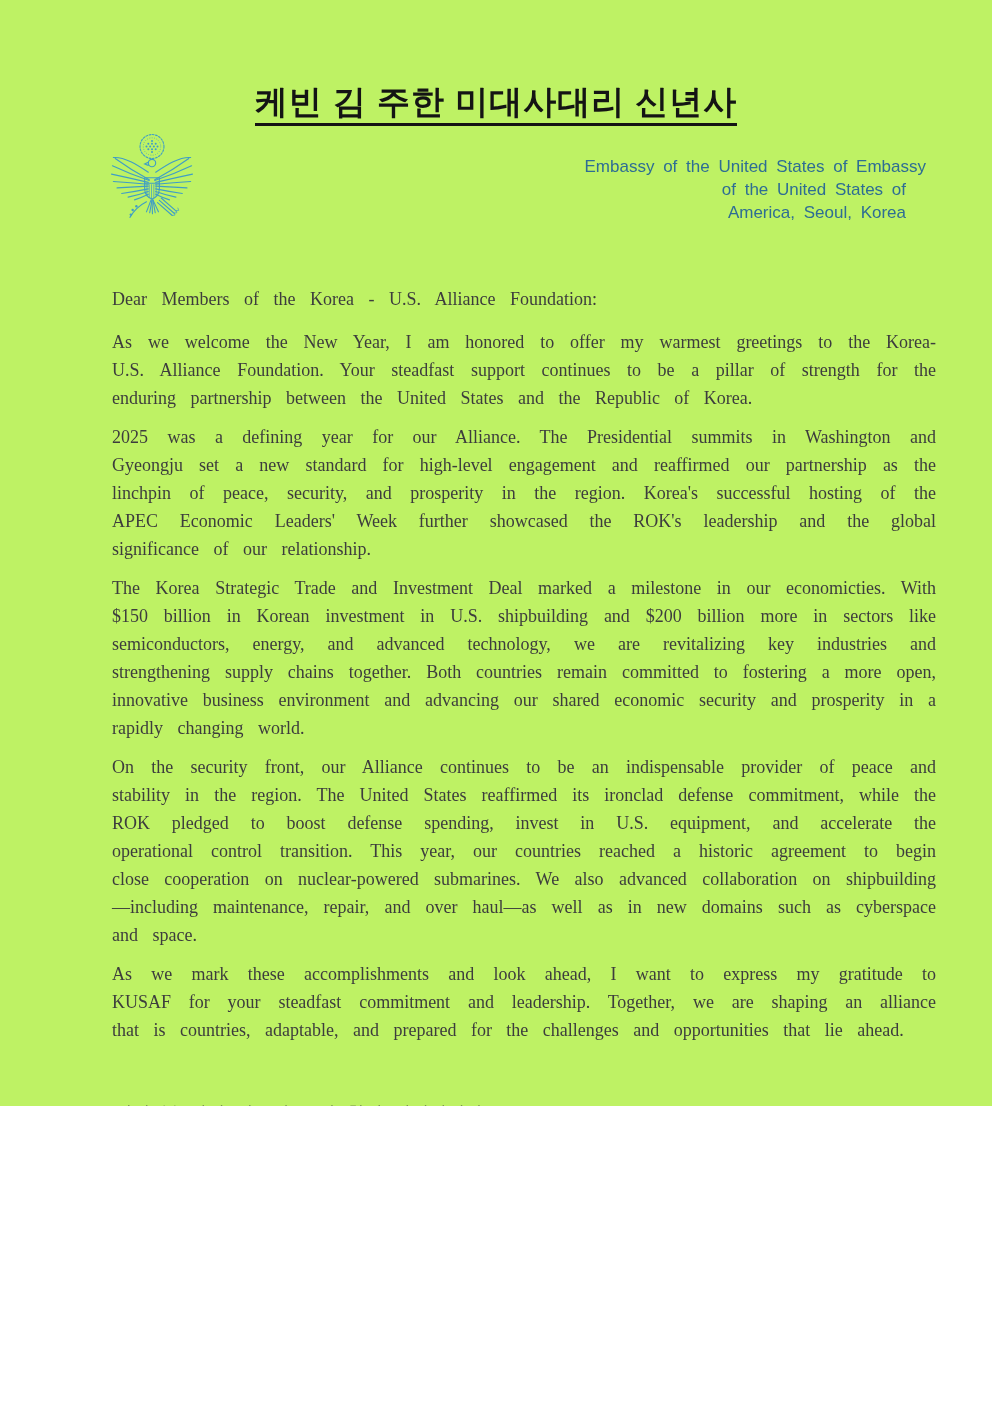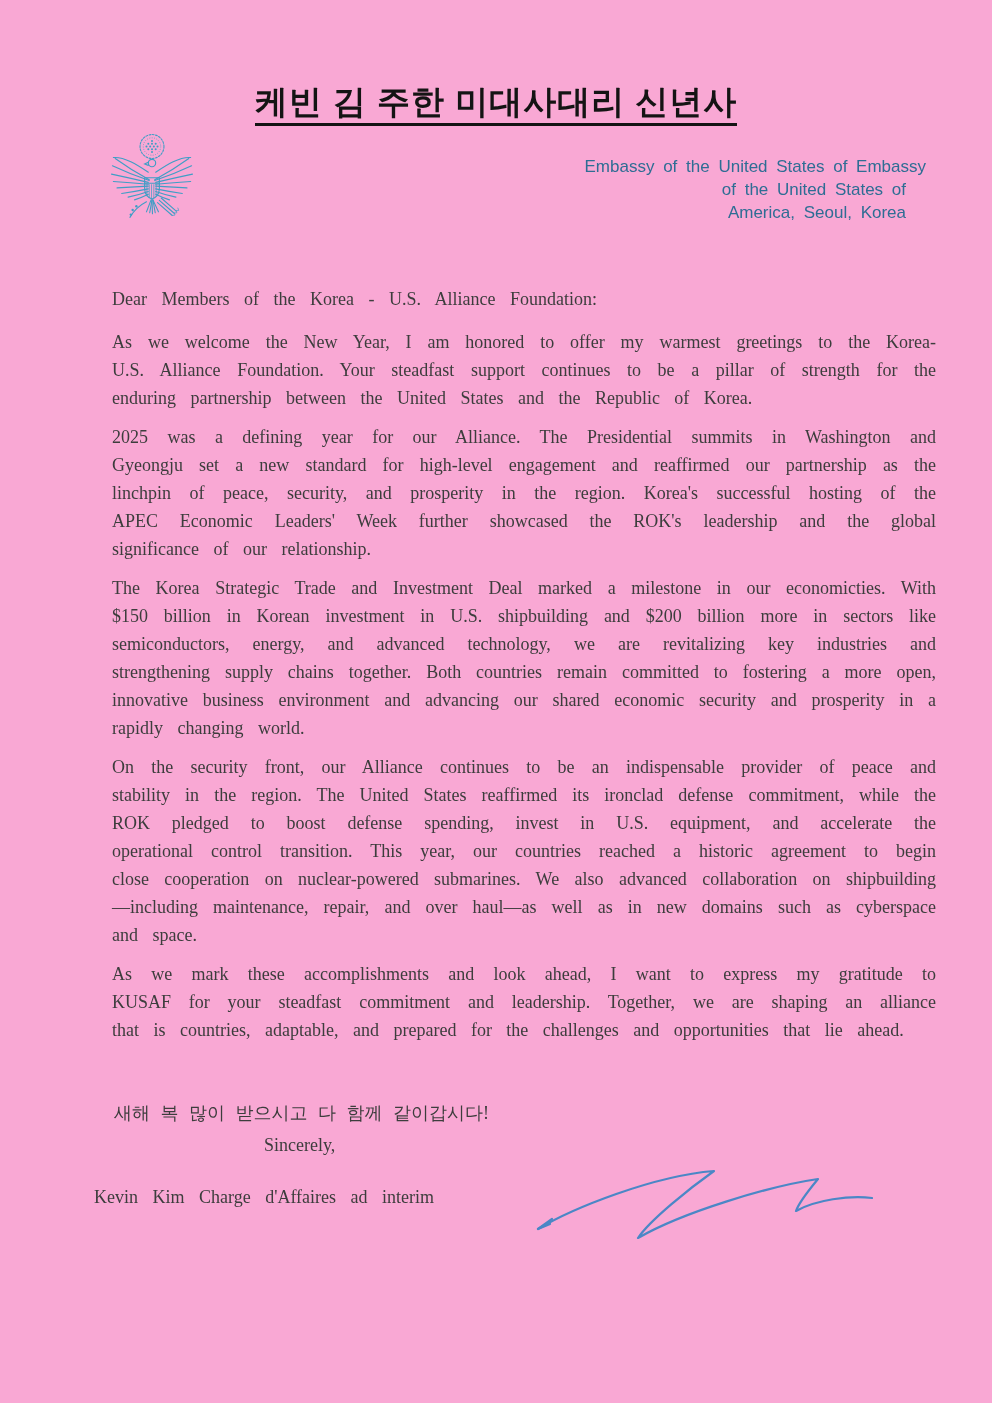--- a/index.html
+++ b/index.html
@@ -1,19 +1,19 @@
 <!DOCTYPE html>
 <html><head>
 <meta charset="utf-8">
 <style>
   html,body{margin:0;padding:0;background:#ffffff;}
   .page{
     position:relative;
-    width:992px;height:1403px;
-    background:#f9a8d4;
+    width:992px;height:1106px;
+    background:#bef264;
     overflow:hidden;
     font-family:"Liberation Serif","DejaVu Serif",serif;
   }
   
   .title{
     margin:80px 0 0 0;
     text-align:center;
     font-family:"Liberation Sans","DejaVu Sans",sans-serif;
     font-size:33px;
     font-weight:bold;

